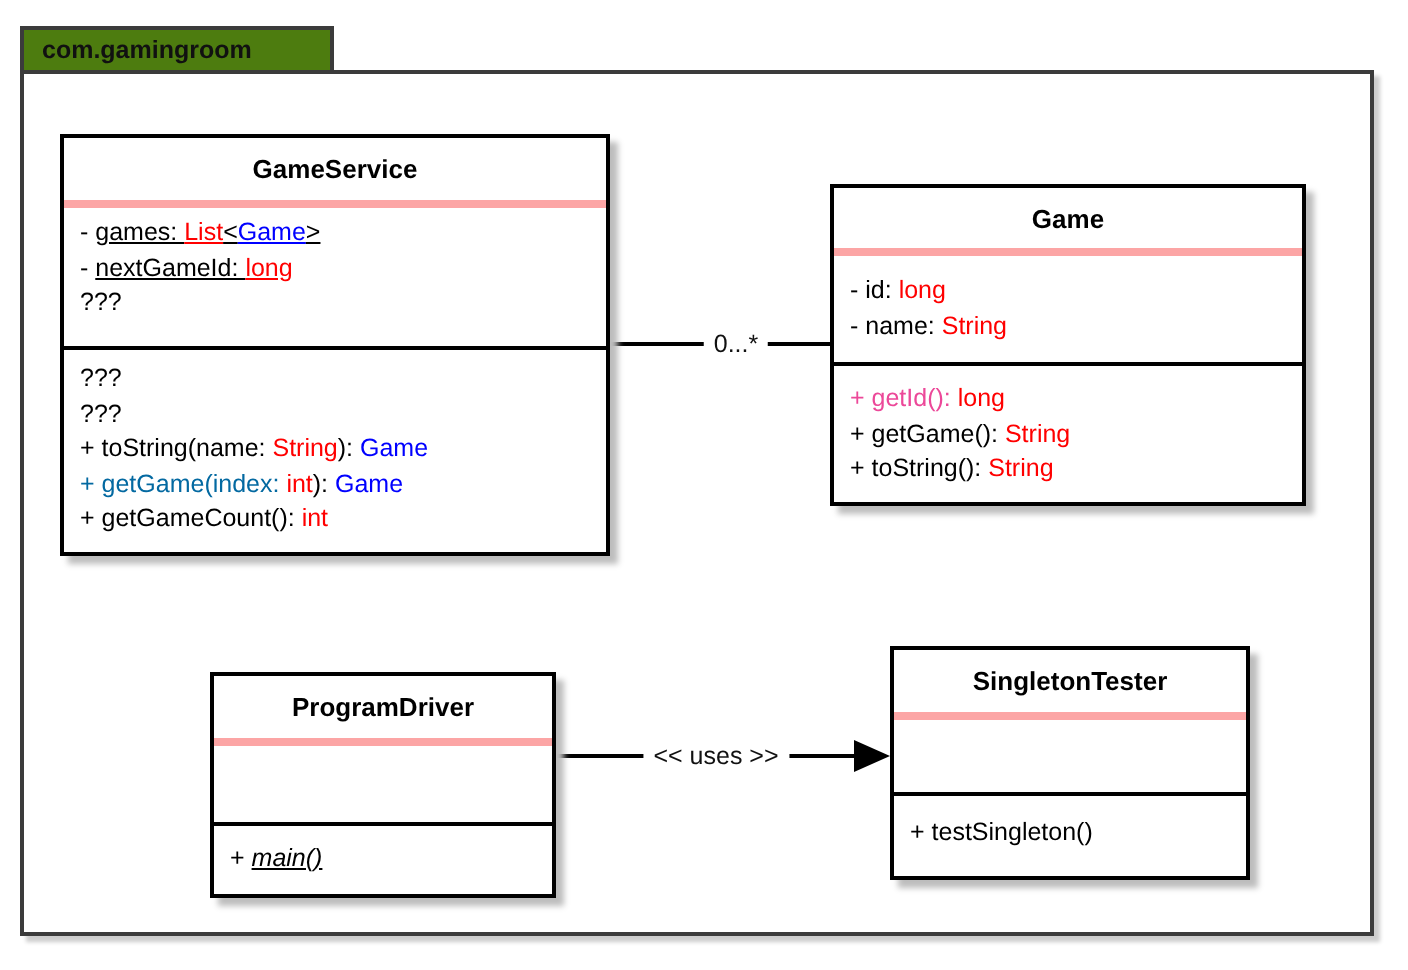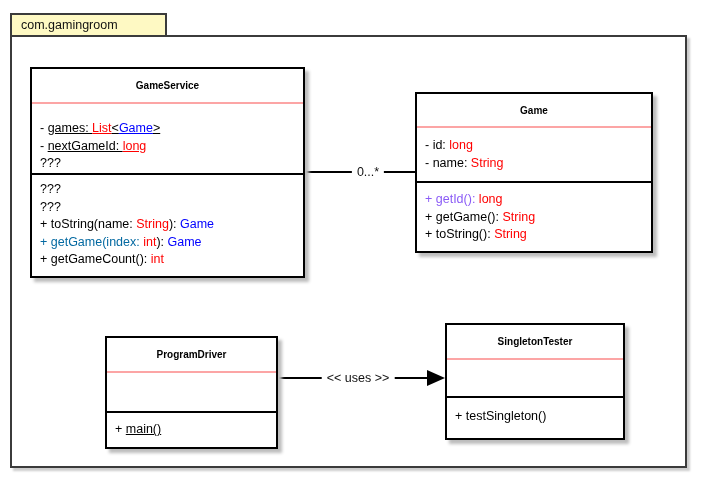--- a/index.html
+++ b/index.html
@@ -12,27 +12,28 @@
     height: 485px;
     background: #ffffff;
     overflow: hidden;
   }
 
   
   .pkg-tab {
     position: absolute;
     left: 10px; top: 13px;
     width: 157px; height: 24px;
-    background: #fef9c3;
+    background: #4d7c0f;
     border: 2px solid #3b3b3b;
     z-index: 4;
     display: flex; align-items: center;
     padding-left: 9px;
     font-size: 12.5px;
     color: #111111;
+    font-weight: bold;
   }
   .pkg-body {
     position: absolute;
     left: 10px; top: 35px;
     width: 677px; height: 433px;
     background: #ffffff;
     border: 2px solid #3b3b3b;
     box-shadow: 3px 3px 2px #cccccc;
     z-index: 1;
   }
@@ -42,23 +43,23 @@
     position: absolute;
     background: #ffffff;
     border: 2px solid #000000;
     box-shadow: 4px 4px 3px #bdbdbd;
     display: flex;
     flex-direction: column;
     z-index: 3;
   }
   .class-title {
     flex: 0 0 auto;
-    border-bottom: 2px solid #fca5a5;
+    border-bottom: 4px solid #fca5a5;
     display: flex; align-items: center; justify-content: center;
-    font-size: 10px;
+    font-size: 13px;
     font-weight: bold;
     color: #000000;
   }
   .compartment {
     flex: 0 0 auto;
     border-bottom: 2px solid #000000;
     padding: 5px 8px;
     overflow: hidden;
   }
   .compartment.last {
@@ -103,52 +104,52 @@
 
 <div class="canvas">
 
   <div class="pkg-tab">
     <span>com.gamingroom</span>
   </div>
   <div class="pkg-body"></div>
 
   <div class="class-box" style="left:30px; top:67px; width:275px; height:211px;">
     <div class="class-title" style="height:35px;">GameService</div>
-    <div class="compartment" style="height:71px; padding-top:16px;">
+    <div class="compartment" style="height:71px; padding-top:4px;">
         <div class="line"><span style="color: rgb(0, 0, 0);">- </span><span style="color: rgb(0, 0, 0); text-decoration: underline;">games: </span><span style="color: rgb(255, 0, 0); text-decoration: underline;">List</span><span style="color: rgb(0, 0, 0); text-decoration: underline;">&lt;</span><span style="color: rgb(0, 0, 255); text-decoration: underline;">Game</span><span style="color: rgb(0, 0, 0); text-decoration: underline;">&gt;</span></div>
         <div class="line"><span style="color: rgb(0, 0, 0);">- </span><span style="color: rgb(0, 0, 0); text-decoration: underline;">nextGameId: </span><span style="color: rgb(255, 0, 0); text-decoration: underline;">long</span></div>
         <div class="line"><span style="color: rgb(0, 0, 0);">???</span></div>
       </div>
     <div class="compartment last" style="padding-top:6px;">
         <div class="line"><span style="color: rgb(0, 0, 0);">???</span></div>
         <div class="line"><span style="color: rgb(0, 0, 0);">???</span></div>
         <div class="line"><span style="color: rgb(0, 0, 0);">+ toString(name: </span><span style="color: rgb(255, 0, 0);">String</span><span style="color: rgb(0, 0, 0);">): </span><span style="color: rgb(0, 0, 255);">Game</span></div>
         <div class="line"><span style="color: #0369a1;">+ getGame(index: </span><span style="color: rgb(255, 0, 0);">int</span><span style="color: rgb(0, 0, 0);">): </span><span style="color: rgb(0, 0, 255);">Game</span></div>
         <div class="line"><span style="color: rgb(0, 0, 0);">+ getGameCount(): </span><span style="color: rgb(255, 0, 0);">int</span></div>
       </div>
   </div>
 
   <div class="class-box" style="left:415px; top:92px; width:238px; height:161px;">
     <div class="class-title" style="height:34px;">Game</div>
     <div class="compartment" style="height:55px; padding-top:9px;">
         <div class="line"><span style="color: rgb(0, 0, 0);">- id: </span><span style="color: rgb(255, 0, 0);">long</span></div>
         <div class="line"><span style="color: rgb(0, 0, 0);">- name: </span><span style="color: rgb(255, 0, 0);">String</span></div>
       </div>
     <div class="compartment last" style="padding-top:8px;">
-        <div class="line"><span style="color: #8b5cf6; text-align: center;">+ getId(): </span><span style="color: rgb(255, 0, 0);">long</span></div>
+        <div class="line"><span style="color: #ec4899; text-align: center;">+ getId(): </span><span style="color: rgb(255, 0, 0);">long</span></div>
         <div class="line"><span style="color: rgb(0, 0, 0);">+ getGame(): </span><span style="color: rgb(255, 0, 0);">String</span></div>
         <div class="line"><span style="color: rgb(0, 0, 0);">+ toString(): </span><span style="color: rgb(255, 0, 0);">String</span></div>
       </div>
   </div>
 
   <div class="class-box" style="left:105px; top:336px; width:173px; height:113px;">
     <div class="class-title" style="height:35px;">ProgramDriver</div>
     <div class="compartment" style="height:40px;"></div>
     <div class="compartment last" style="padding-top:8px;">
-        <div class="line"><span style="color: rgb(0, 0, 0);">+ </span><span style="color: rgb(0, 0, 0); text-decoration: underline;">main()</span></div>
+        <div class="line"><span style="color: rgb(0, 0, 0);">+ </span><span style="color: rgb(0, 0, 0); text-decoration: underline; font-style: italic;">main()</span></div>
       </div>
   </div>
 
   <div class="class-box" style="left:445px; top:323px; width:180px; height:117px;">
     <div class="class-title" style="height:35px;">SingletonTester</div>
     <div class="compartment" style="height:38px;"></div>
     <div class="compartment last" style="padding-top:10px;">
         <div class="line"><span style="color: rgb(0, 0, 0);">+ testSingleton()</span></div>
       </div>
   </div>

